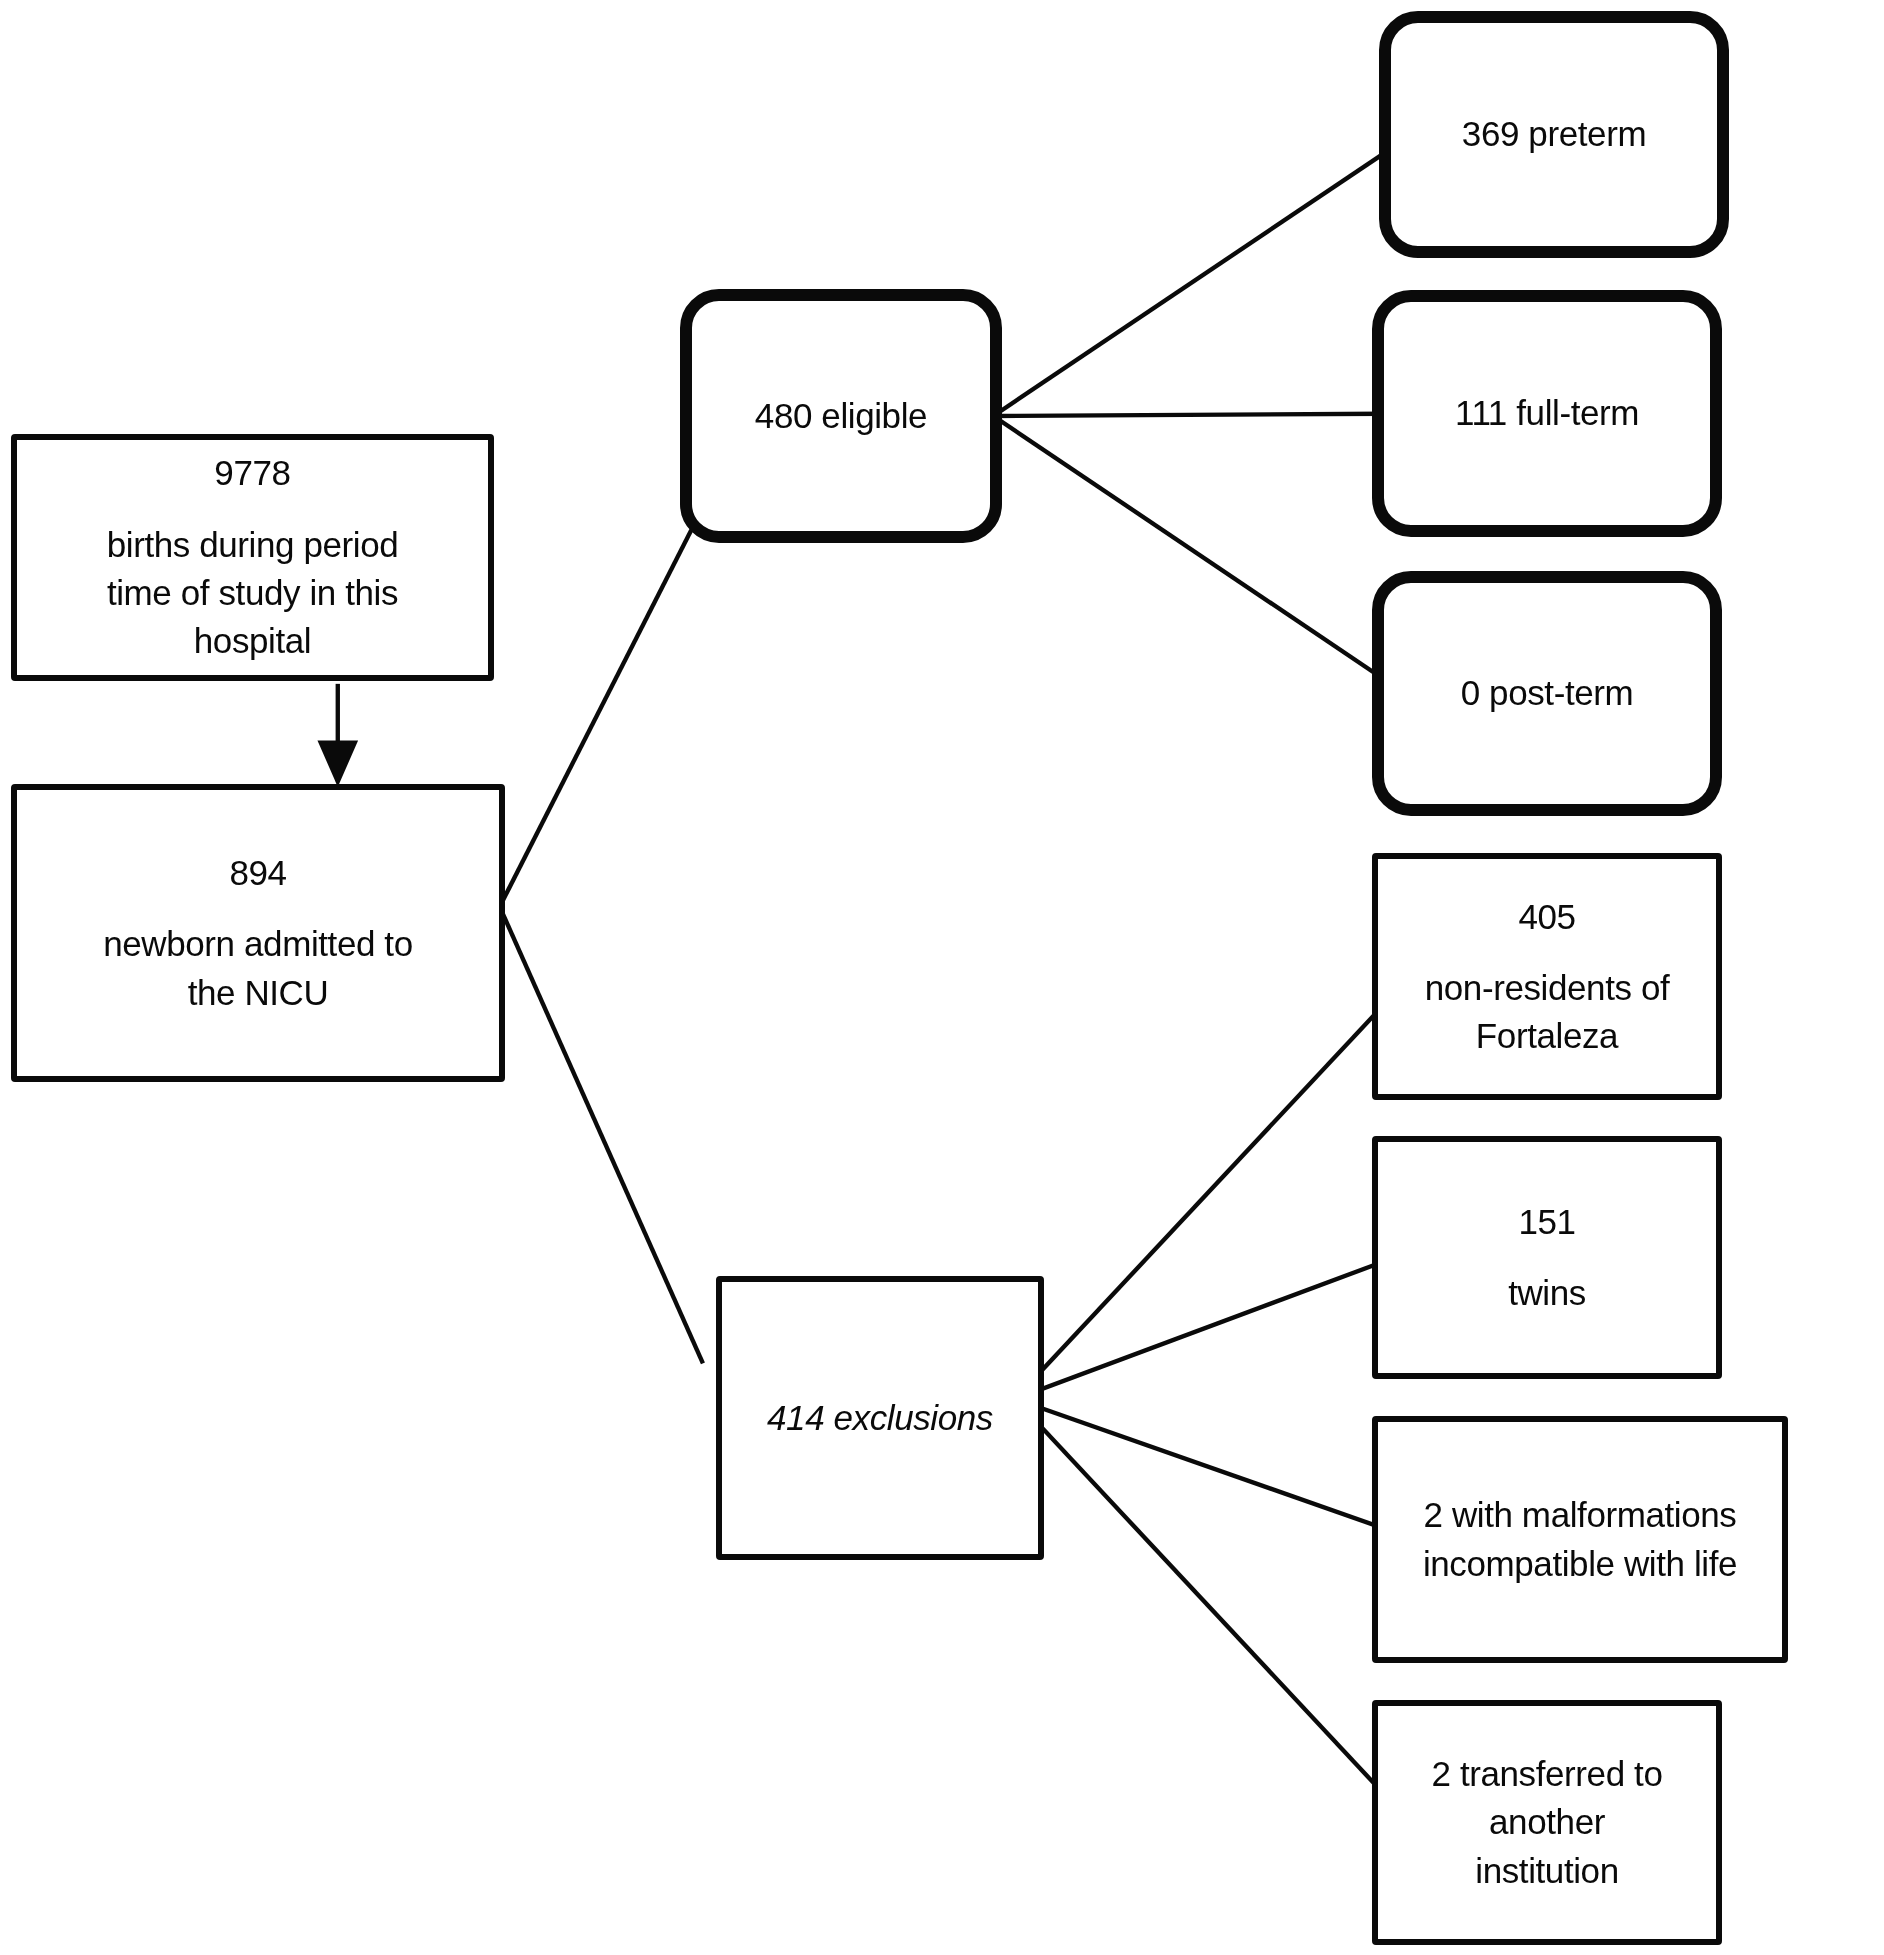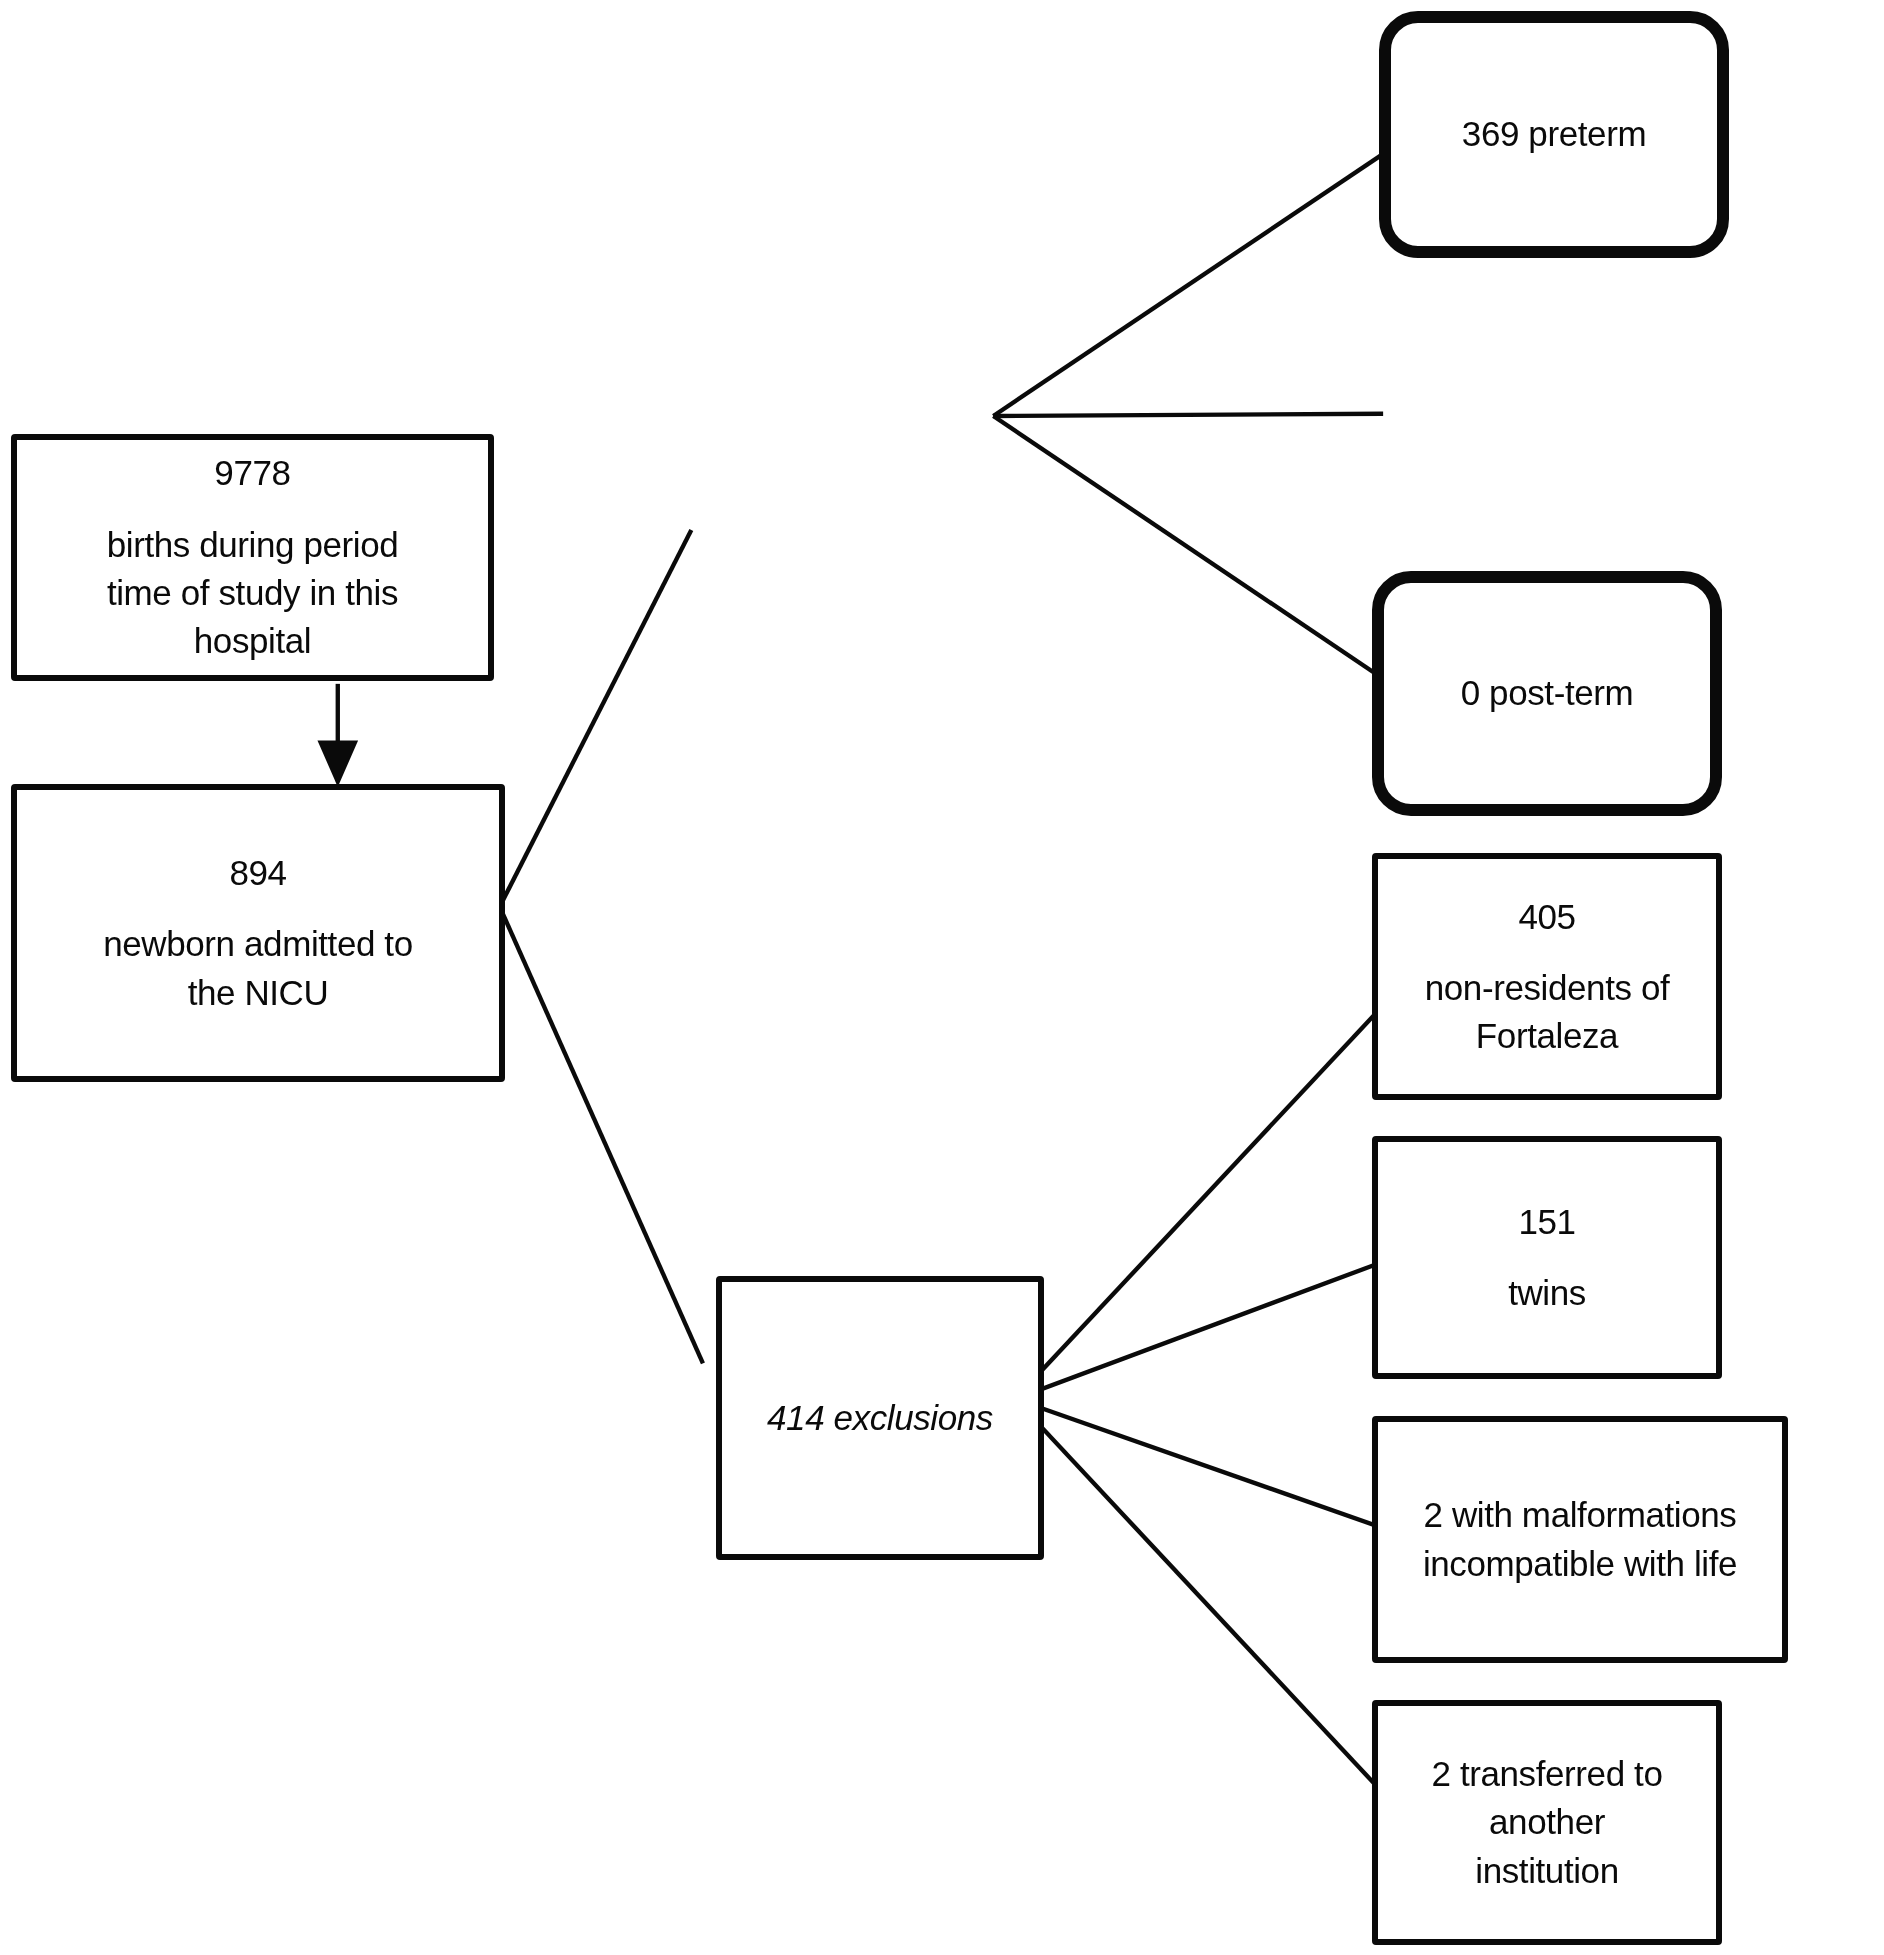--- a/index.html
+++ b/index.html
@@ -79,29 +79,35 @@
 time of study in this
 hospital</div>
   </div>
 
   <div class="node" style="left:11px; top:784px; width:494px; height:298px;">
     <div class="num">894</div>
     <div class="lbl">newborn admitted to
 the NICU</div>
   </div>
 
+  <div class="node bold" style="left:680px; top:289px; width:322px; height:254px;">
+    <div class="lbl">480 eligible</div>
+  </div>
 
   <div class="node" style="left:716px; top:1276px; width:328px; height:284px;font-style:italic;">
     <div class="lbl">414 exclusions</div>
   </div>
 
   <div class="node bold" style="left:1372px; top:11px; width:350px; height:247px;margin-left:7px;">
     <div class="lbl">369 preterm</div>
   </div>
 
+  <div class="node bold" style="left:1372px; top:290px; width:350px; height:247px;">
+    <div class="lbl">111 full-term</div>
+  </div>
 
   <div class="node bold" style="left:1372px; top:571px; width:350px; height:245px;">
     <div class="lbl">0 post-term</div>
   </div>
 
   <div class="node" style="left:1372px; top:853px; width:350px; height:247px;">
     <div class="num">405</div>
     <div class="lbl">non-residents of
 Fortaleza</div>
   </div>

